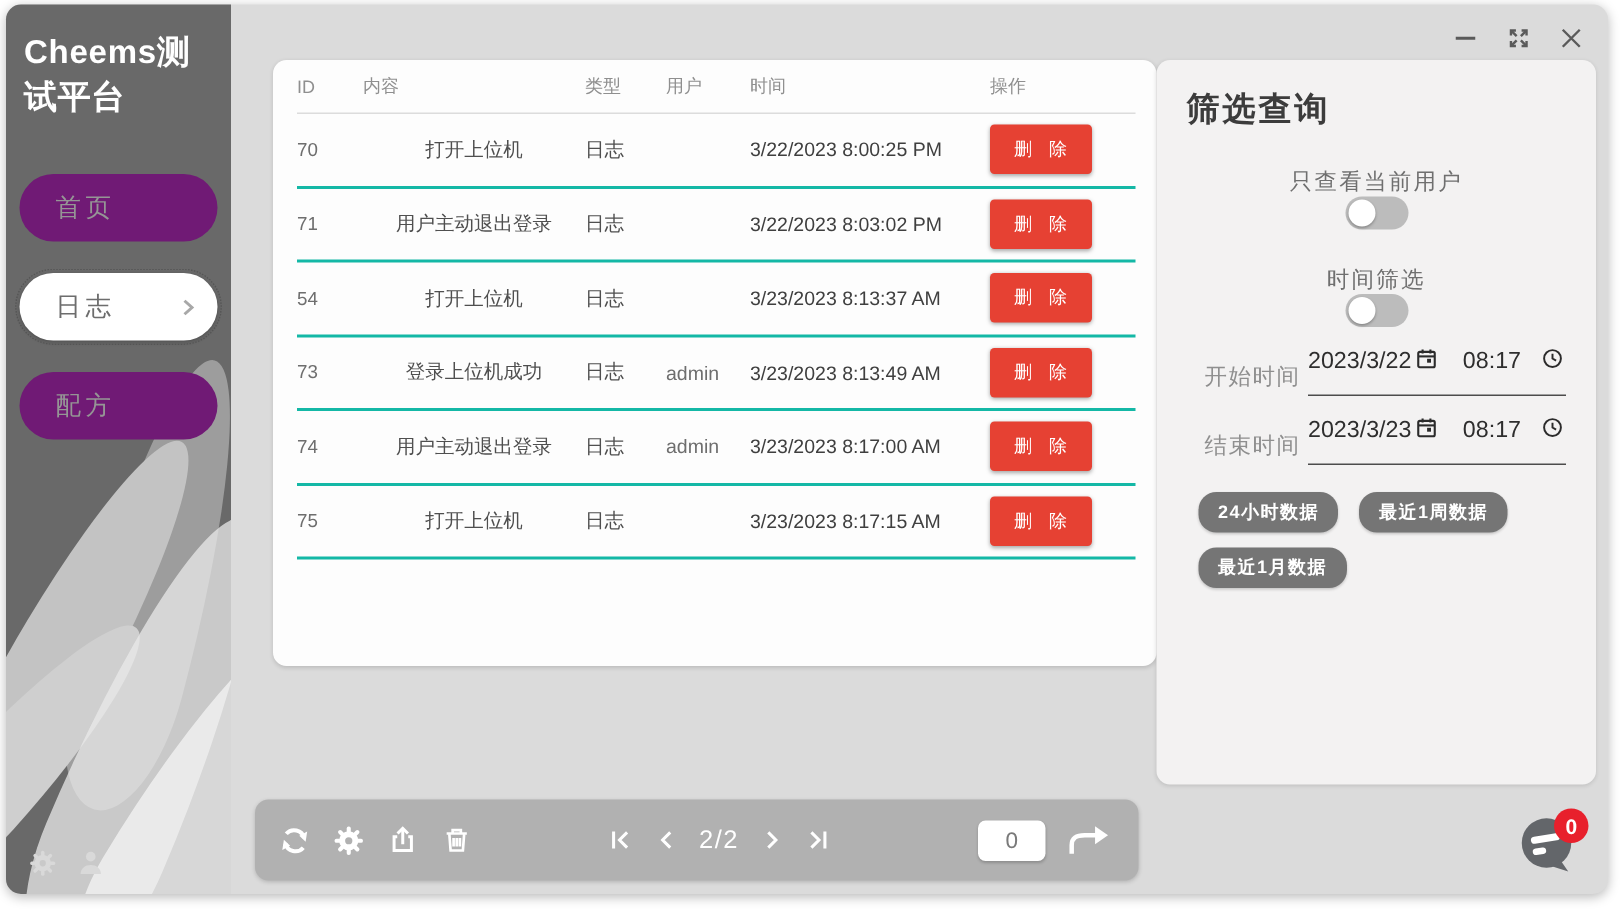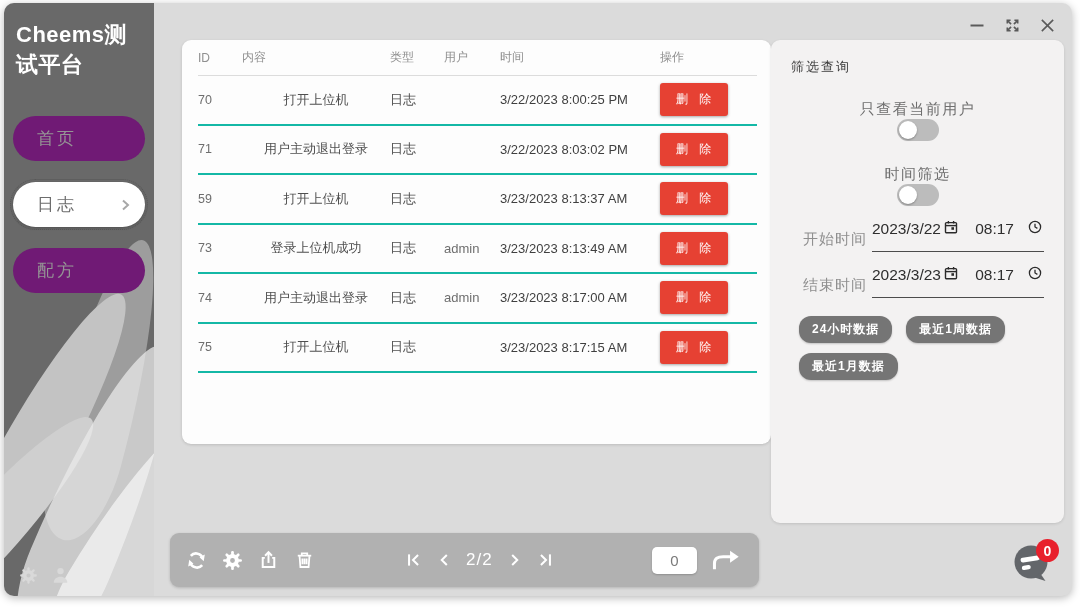--- a/index.html
+++ b/index.html
@@ -72,21 +72,21 @@
   .page-indicator { margin:0 2px; letter-spacing:1px; }
   .page-input { margin-left:auto; width:45px; height:27px; border:none; border-radius:5px;
                 background:#ffffff; text-align:center; font-size:15px; color:#7a7a7a;
                 box-shadow:0 1px 2px rgba(0,0,0,.2); font-family:"Liberation Sans",sans-serif; }
   .go-btn { margin-left:14px; width:30px; height:22px; cursor:pointer; }
 
   
   .filter-panel { position:absolute; left:767px; top:37px; width:293px; height:483px;
                   background:#f3f2f2; border-radius:9px; box-shadow:0 1px 3px rgba(0,0,0,.12);
                   padding:18px 20px; }
-  .fp-title { font-size:13px; font-weight:normal; color:#3c3c3c; letter-spacing:2px; }
+  .fp-title { font-size:22px; font-weight:bold; color:#3c3c3c; letter-spacing:2px; }
   .toggle-row { display:flex; align-items:center; justify-content:space-between;
                 margin-top:24px;flex-direction:column; }
   .toggle-label { font-size:15px; color:#6f6f6f; letter-spacing:1.5px; }
   .toggle { width:42px; height:22px; border-radius:11px; background:#bcbcbc;
             position:relative; cursor:pointer; flex:0 0 auto; }
   .toggle .knob { position:absolute; left:2px; top:2px; width:18px; height:18px;
                   border-radius:50%; background:#ffffff; box-shadow:0 1px 2px rgba(0,0,0,.3); }
   .date-row { display:flex; align-items:flex-end; margin:14px 0 0 12px; }
   .date-label { font-size:15px; color:#8f8f8f; letter-spacing:1px; margin-right:5px;
                 padding-bottom:3px; white-space:nowrap; }
@@ -214,21 +214,21 @@
       <span class="c-content">用户主动退出登录</span>
       <span class="c-type">日志</span>
       <span class="c-user"></span>
       <span class="c-time">3/22/2023 8:03:02 PM</span>
       <span class="c-actions">
         <button class="del-btn">删 除</button>
       </span>
     </div>
 
     <div class="t-grid t-row">
-      <span class="c-id">59</span>
+      <span class="c-id">54</span>
       <span class="c-content">打开上位机</span>
       <span class="c-type">日志</span>
       <span class="c-user"></span>
       <span class="c-time">3/23/2023 8:13:37 AM</span>
       <span class="c-actions">
         <button class="del-btn">删 除</button>
       </span>
     </div>
 
     <div class="t-grid t-row">

